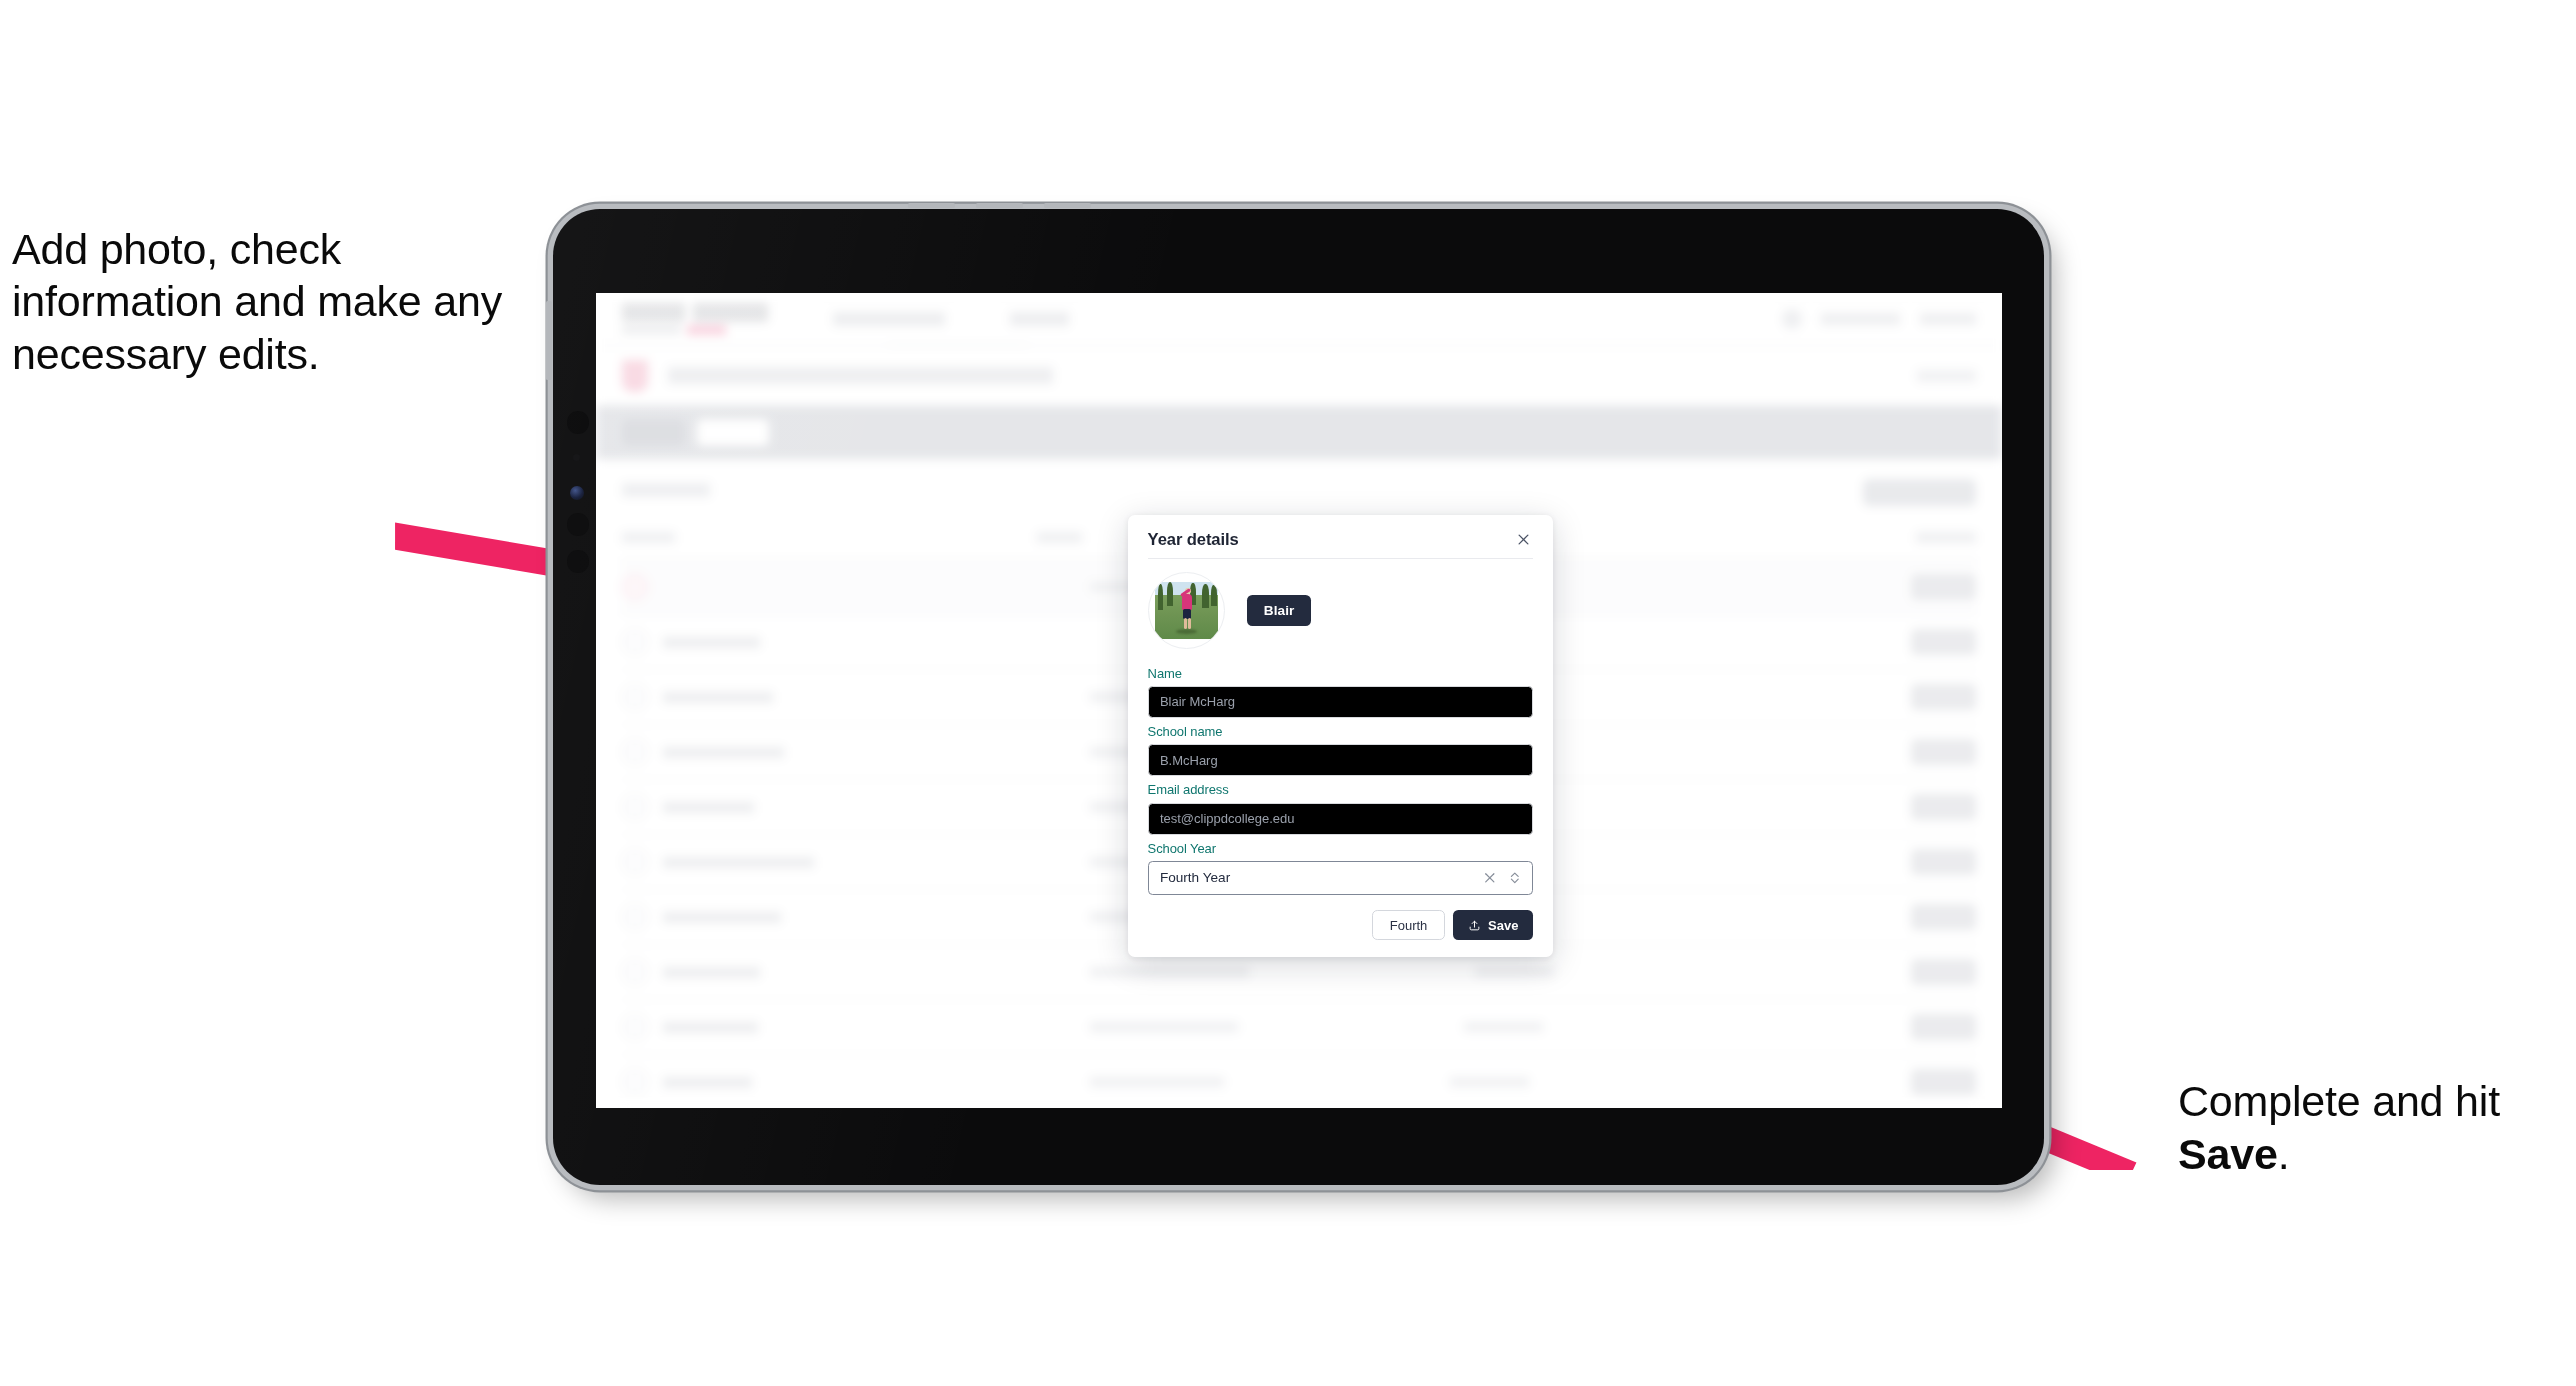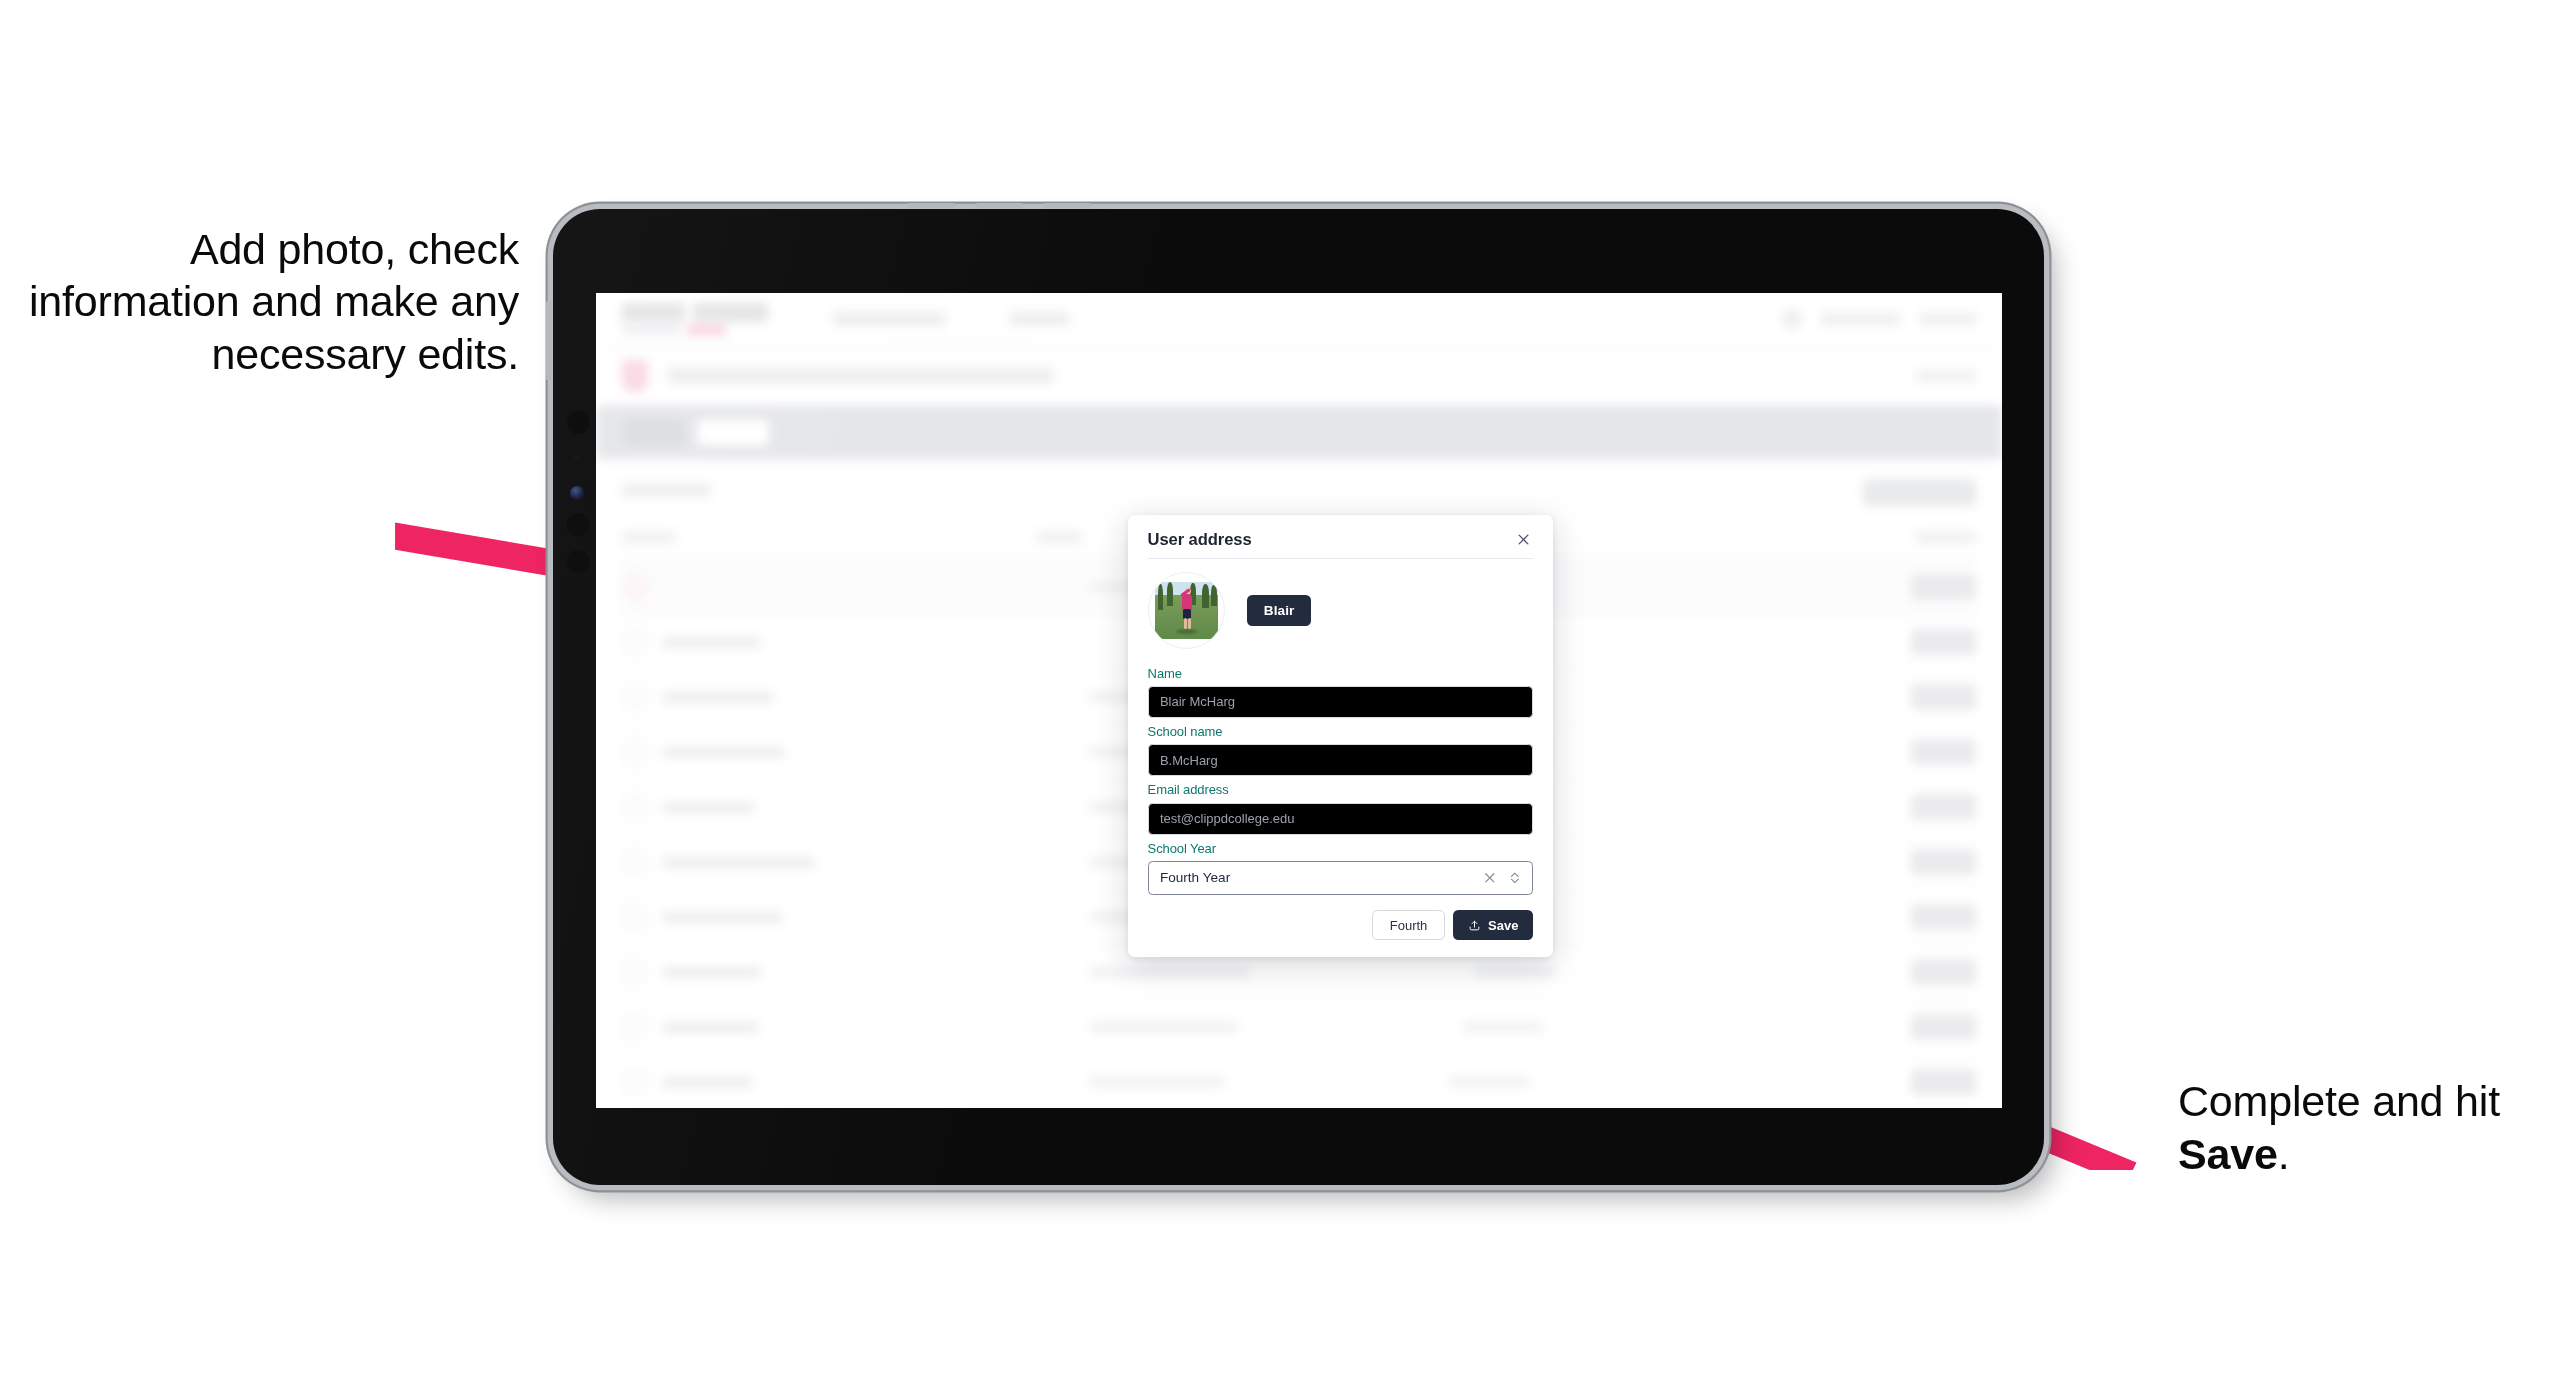--- a/index.html
+++ b/index.html
@@ -14,21 +14,21 @@
   
   .caption {
     position: absolute;
     color: #0a0a0a;
     font-size: 43px;
     line-height: 1.22;
     letter-spacing: -0.2px;
     white-space: pre-line;
     font-weight: 400;
   }
-  #caption-left { left: 6px; top: 223px; width: 513px; text-align: right; }
+  #caption-left { left: 12px; top: 223px; width: 513px; }
   #caption-right { left: 2178px; top: 1023px; width: 377px; }
   .caption b { font-weight: 700; }
 
   
   .arrow-svg { position: absolute; pointer-events: none; }
 
   
   #tablet {
     position: absolute;
     left: 553px; top: 209px;
@@ -383,21 +383,21 @@
             <div class="mail-sk" style="width:134px;"></div>
             <div class="yr-sk" style="margin-left:226px;"></div>
             <div class="edit-sk"></div>
           </div>
         </div>
       </div>
 
       <div id="modal">
 
         <div class="modal-head">
-          <div class="modal-title">User address</div>
+          <div class="modal-title">Year details</div>
           <button class="modal-close">
             <svg viewBox="0 0 24 24">
                 <line x1="5" y1="5" x2="19" y2="19"></line>
                 <line x1="19" y1="5" x2="5" y2="19"></line>
               </svg>
           </button>
         </div>
 
         <div class="photo-row">
           <div class="avatar-ring">

